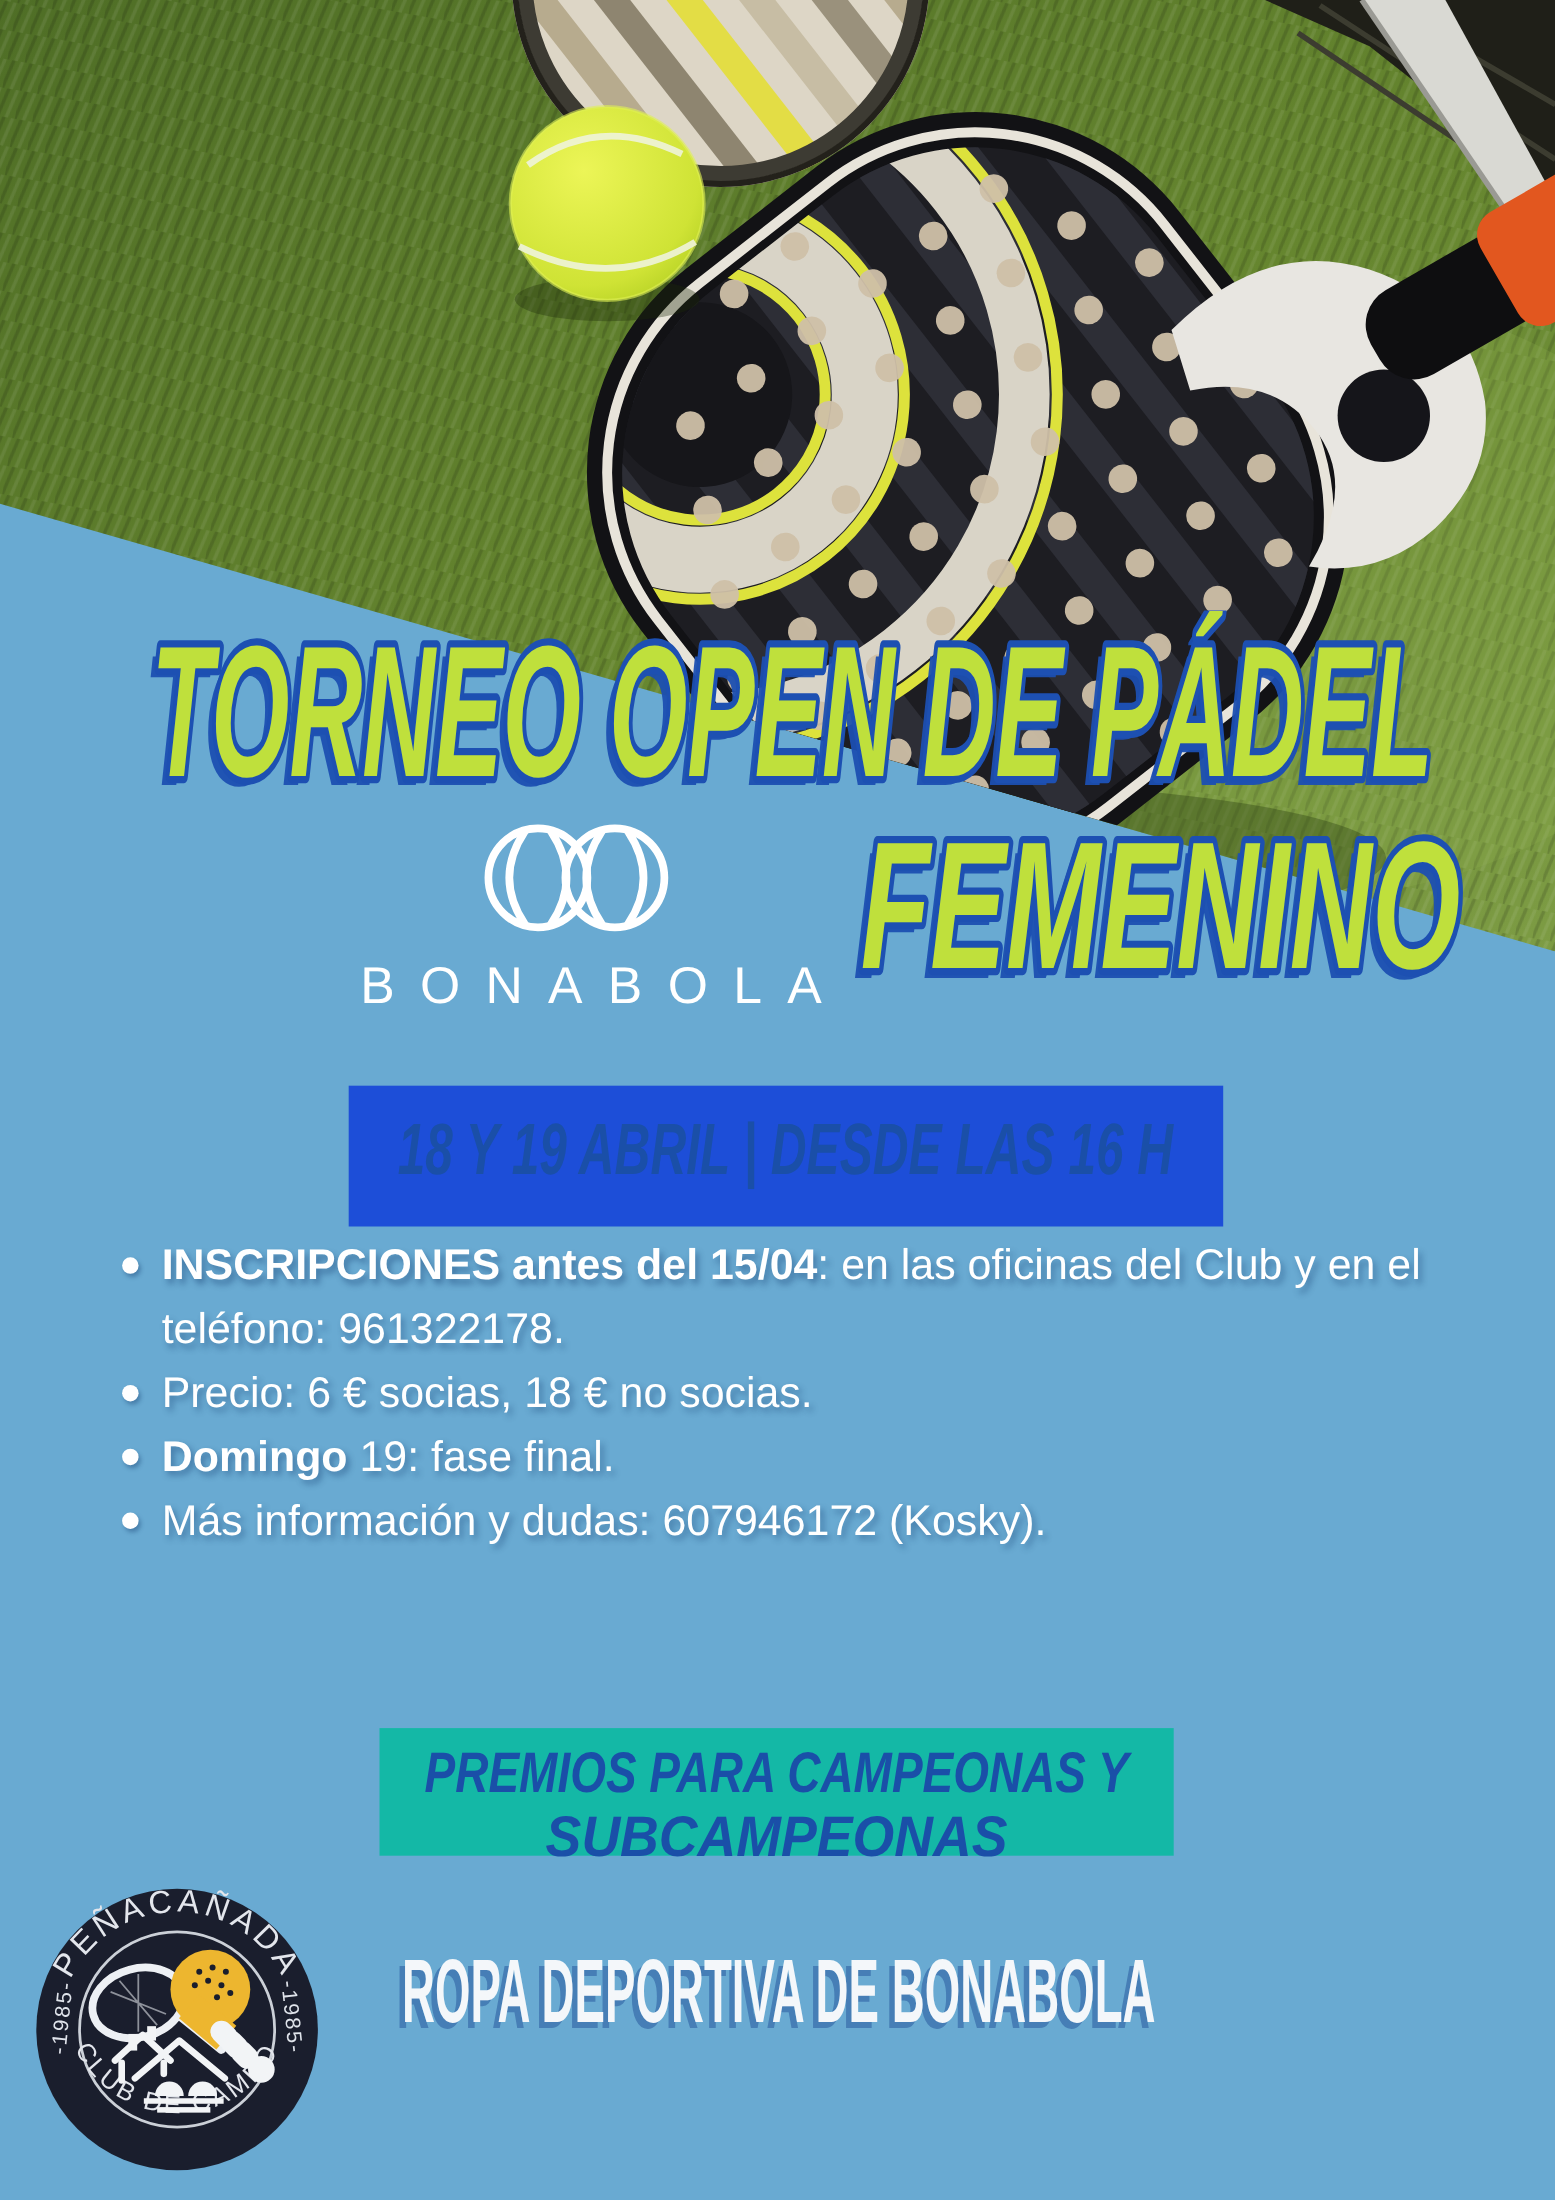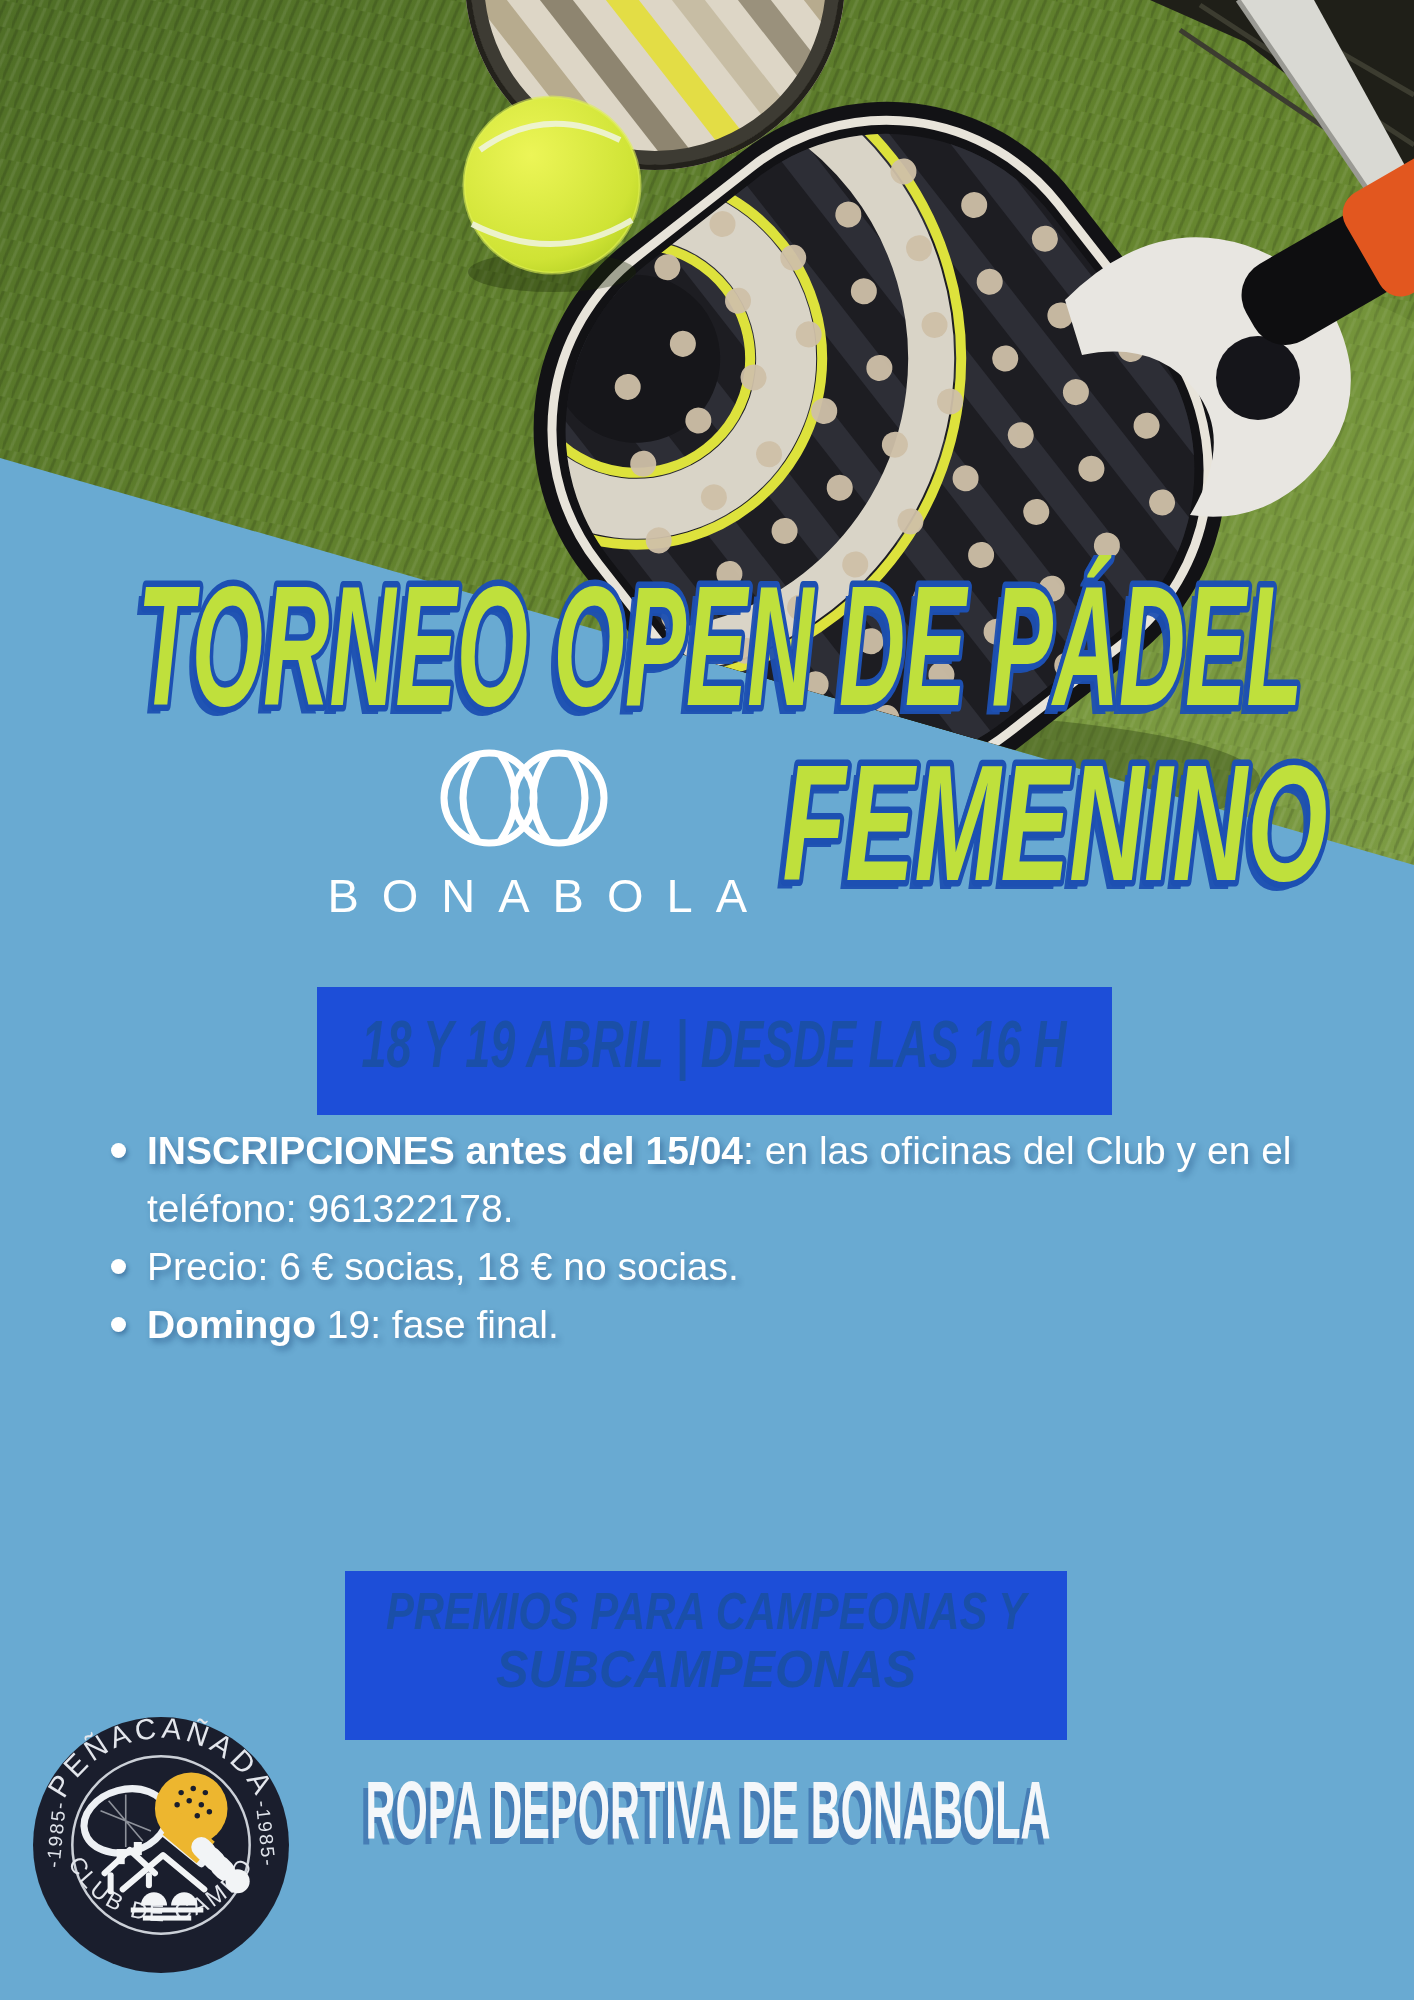--- a/index.html
+++ b/index.html
@@ -16,21 +16,21 @@
   .brand-logo{position:absolute;left:425px;top:745px;}
   .brand-name{position:absolute;left:270px;top:868px;width:500px;text-align:right;
               color:#ffffff;font-size:47px;font-weight:400;letter-spacing:23px;text-indent:23px;}
   .banner{position:absolute;left:317px;top:987px;width:795px;height:128px;background:#1d4ed8;}
   .details{position:absolute;left:103px;top:1122px;width:1240px;color:#ffffff;
            font-size:39px;line-height:58px;text-shadow:3px 4px 6px rgba(20,60,110,.45);}
   .detail-row{position:relative;padding-left:44px;}
   .detail-row .dot{position:absolute;left:8px;top:21px;width:15px;height:15px;border-radius:50%;
            background:#ffffff;box-shadow:2px 3px 4px rgba(20,60,110,.4);}
   .detail-row b{font-weight:bold;}
-  .prizes{position:absolute;left:345px;top:1571px;width:722px;height:169px;background:#1d4ed8;}
+  .prizes{position:absolute;left:345px;top:1571px;width:722px;height:116px;background:#14b8a6;}
   .sponsor{position:absolute;left:328px;top:1768px;}
   .club-badge{position:absolute;left:30px;top:1714px;}
 </style>
 </head>
 <body>
 
 <div class="poster">
 
   <div class="photo">
     <svg width="1414" height="872" viewBox="0 0 1414 872">
@@ -210,20 +210,21 @@
   <div class="banner">
     <svg width="795" height="111">
       <text class="display-text" x="397" y="80" font-size="66" text-anchor="middle" textLength="705" lengthAdjust="spacingAndGlyphs" fill="#1a4fa8">18 Y 19 ABRIL | DESDE LAS 16 H</text>
     </svg>
   </div>
 
   <div class="details">
     <div class="detail-row"><span class="dot"></span><b>INSCRIPCIONES antes del 15/04</b><span>: en las oficinas del Club y en el teléfono: 961322178.</span></div>
     <div class="detail-row"><span class="dot"></span><b></b><span>Precio: 6 € socias, 18 € no socias.</span></div>
     <div class="detail-row"><span class="dot"></span><b>Domingo</b><span> 19: fase final.</span></div>
+    <div class="detail-row"><span class="dot"></span><b></b><span>Más información y dudas: 607946172 (Kosky).</span></div>
   </div>
 
   <div class="prizes">
     <svg width="722" height="137">
       <text class="display-text" x="361" y="58" font-size="52" text-anchor="middle" textLength="640" lengthAdjust="spacingAndGlyphs" fill="#1a4fa8">PREMIOS PARA CAMPEONAS Y</text>
       <text class="display-text" x="361" y="116" font-size="52" text-anchor="middle" textLength="420" lengthAdjust="spacingAndGlyphs" fill="#1a4fa8">SUBCAMPEONAS</text>
     </svg>
   </div>
 
   <svg class="sponsor" width="760" height="105">

